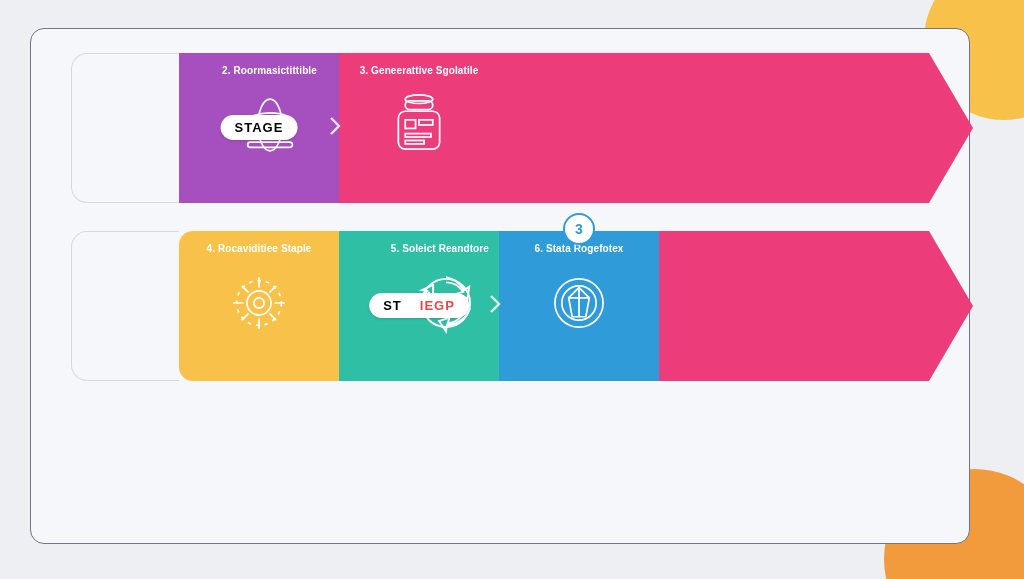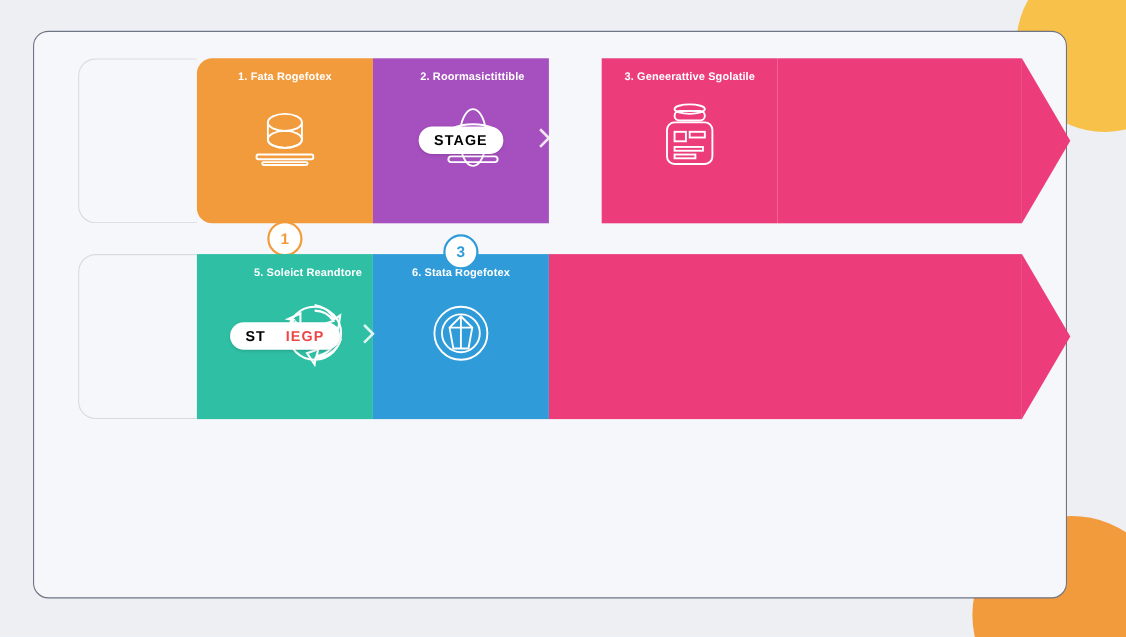--- a/index.html
+++ b/index.html
@@ -88,21 +88,21 @@
   .arrow-end::after {
     content: "";
     position: absolute;
     right: -44px; top: 0;
     border-left: 44px solid #EC3D7A;
     border-top: 75px solid transparent;
     border-bottom: 75px solid transparent;
   }
   .c-orange { background: #F29B3C; }
   .c-purple { background: #A64FBF; }
-  .c-pink   { background: #EC3D7A; margin-left: 48px; }
+  .c-pink   { background: #EC3D7A; }
   .c-yellow { background: #F8C24A; }
   .c-teal   { background: #2FBFA5; }
   .c-blue   { background: #2F9BD8; }
 
   .badge {
     position: absolute;
     left: 50%;
     transform: translateX(-50%);
     background: #fff;
     border-radius: 999px;
@@ -147,34 +147,20 @@
 <div class="blob-top"></div>
 <div class="blob-bottom"></div>
 
 <div class="card">
 
   <div class="flow">
 
     <div class="row">
       <div class="lead"></div>
 
-      <div class="tile c-orange r1">
-        <div class="tile-label">
-          <span>1.</span>
-          <span>Fata Rogefotex</span>
-        </div>
-        <svg class="icon" viewBox="0 0 100 100" fill="none" stroke="white" stroke-width="2">
-          <ellipse cx="50" cy="34" rx="18" ry="9"></ellipse>
-          <path d="M32 34 v18 a18 9 0 0 0 36 0 V34"></path>
-          <ellipse cx="50" cy="52" rx="18" ry="9"></ellipse>
-          <rect x="20" y="68" width="60" height="5" rx="2"></rect>
-          <rect x="26" y="76" width="48" height="3" rx="1.5"></rect>
-        </svg>
-        <div class="circ c1">1</div>
-      </div>
 
       <div class="tile c-purple" style="position:relative;padding-left:31px;">
         <div class="tile-label">
           <span>2.</span>
           <span>Roormasictittible</span>
         </div>
         <svg class="icon" viewBox="0 0 100 100" fill="none" stroke="white" stroke-width="2">
           <ellipse cx="50" cy="50" rx="30" ry="14"></ellipse>
           <ellipse cx="50" cy="50" rx="14" ry="30"></ellipse>
           <circle cx="50" cy="50" r="10"></circle>
@@ -206,20 +192,34 @@
           <rect x="34" y="68" width="22" height="4"></rect>
         </svg>
       </div>
 
       <div class="arrow-end"></div>
     </div>
 
     <div class="row">
       <div class="lead"></div>
 
+      <div class="tile c-yellow r1">
+        <div class="tile-label">
+          <span>4.</span>
+          <span>Rocaviditiee Staple</span>
+        </div>
+        <svg class="icon" viewBox="0 0 100 100" fill="none" stroke="white" stroke-width="2">
+          <circle cx="50" cy="50" r="14"></circle>
+          <circle cx="50" cy="50" r="6"></circle>
+          <g>
+            <path d="M50 20v12M50 68v12M20 50h12M68 50h12M30 30l8 8M62 62l8 8M70 30l-8 8M38 62l-8 8"></path>
+          </g>
+          <circle cx="50" cy="50" r="26" stroke-dasharray="4 6"></circle>
+        </svg>
+      </div>
 
       <div class="tile c-teal" style="position:relative;align-items:flex-end;">
         <div class="tile-label">
           <span>5.</span>
           <span>Soleict Reandtore</span>
         </div>
         <svg class="icon" viewBox="0 0 100 100" fill="none" stroke="white" stroke-width="2.2">
           <circle cx="50" cy="50" r="28"></circle>
           <path d="M50 26a24 24 0 0 1 20 11l-7 2 12 6 2-14-6 4A30 30 0 0 0 50 20"></path>
           <path d="M72 58a24 24 0 0 1-20 16l2-7-12 4 8 12 1-7a30 30 0 0 0 27-20"></path>

